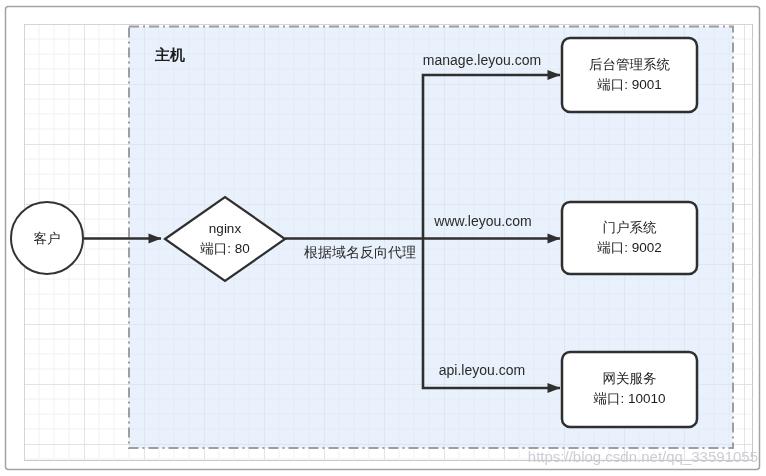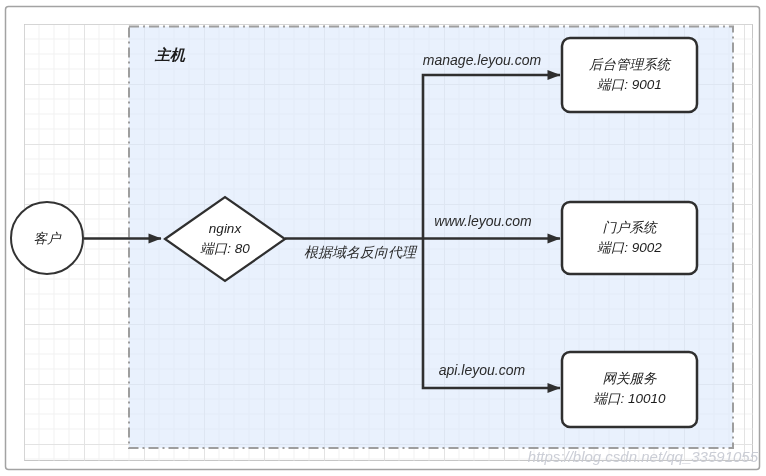--- a/index.html
+++ b/index.html
@@ -8,21 +8,20 @@
     background: #ffffff;
     width: 766px;
     height: 476px;
     overflow: hidden;
     font-family: "Liberation Sans", "DejaVu Sans", sans-serif;
   }
   #stage {
     position: relative;
     width: 766px;
     height: 476px;
-    font-style: italic;
   }
   svg { display: block; }
   text {
     font-family: "Liberation Sans", "DejaVu Sans", sans-serif;
     fill: #1c1c1c;
   }
   .node-text   { font-size: 13.5px; }
   .edge-label  { font-size: 14px; fill: #2b2b2b; }
   .title-bold  { font-size: 15px; font-weight: bold; }
   .watermark   { font-size: 15px; fill: #c6c9d2; opacity: 0.9; }

